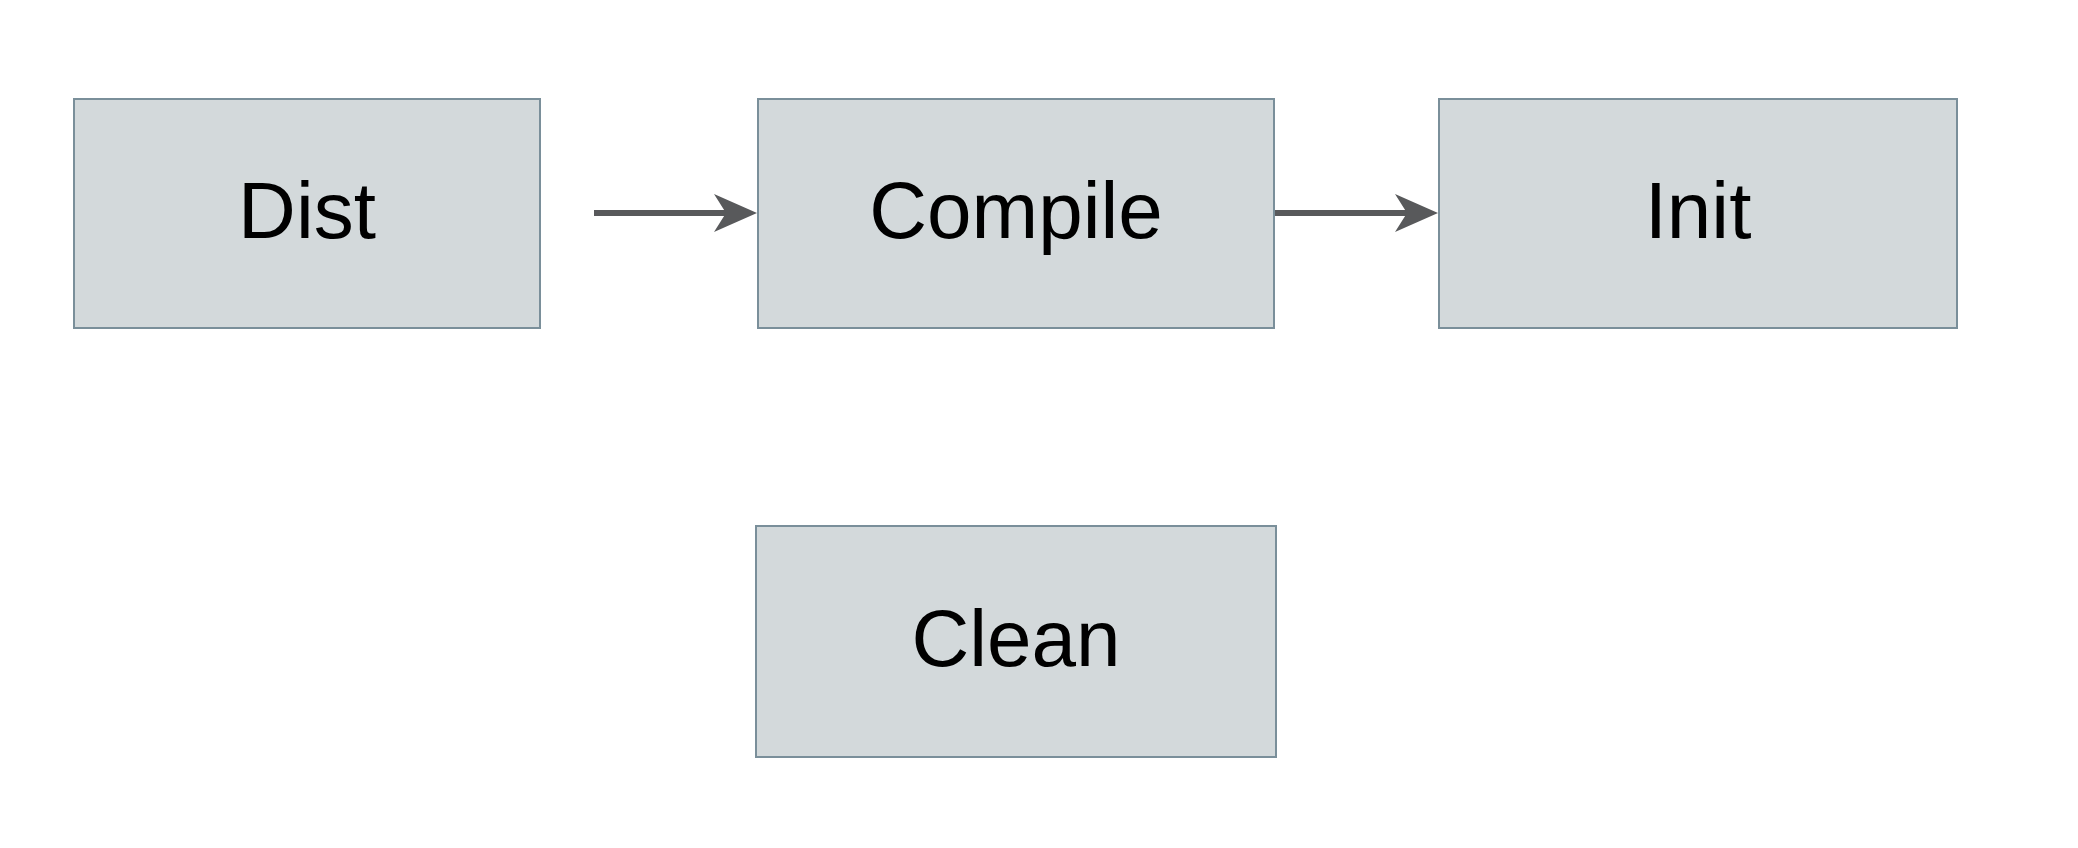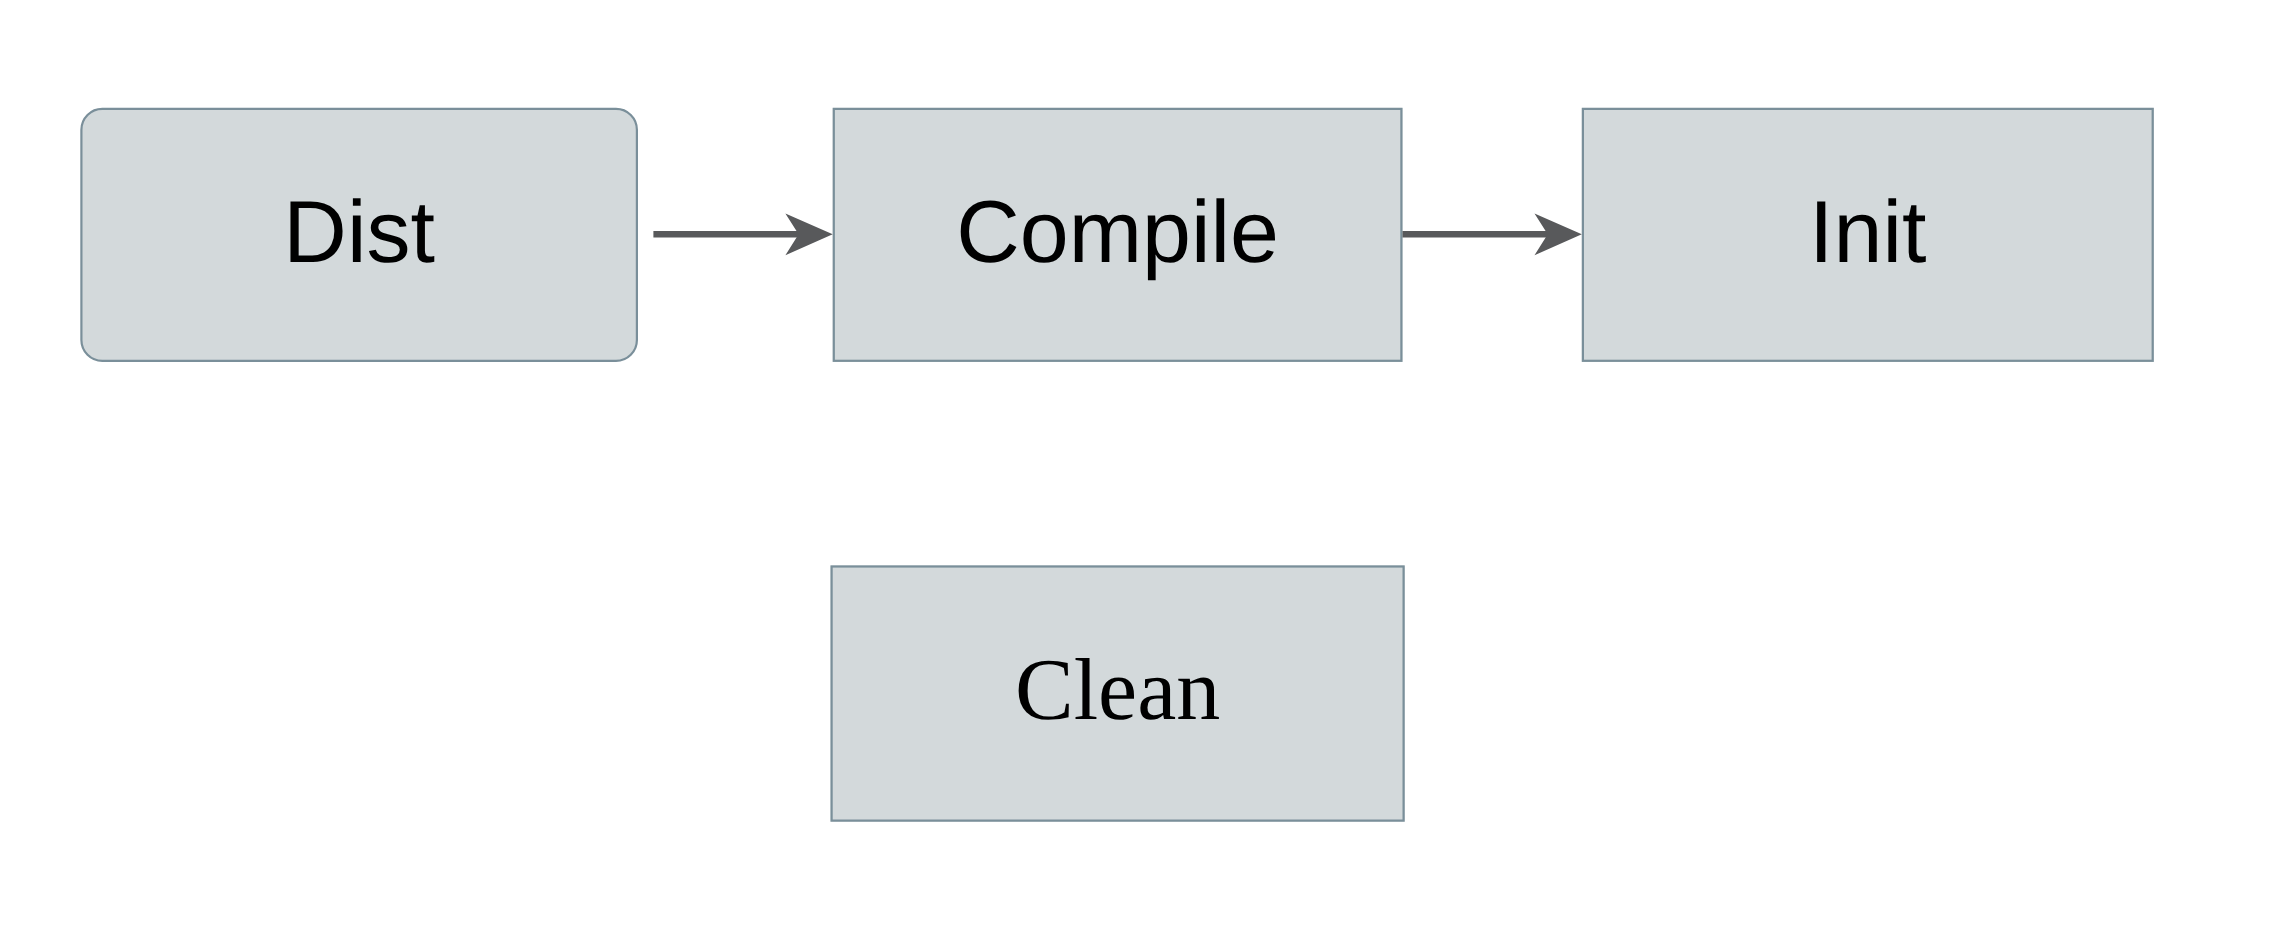--- a/index.html
+++ b/index.html
@@ -17,24 +17,24 @@
   }
   .node {
     position: absolute;
     box-sizing: border-box;
     background: var(--node-fill, #d3d9db);
     border: 2px solid var(--node-border, #7a8f9a);
     display: flex;
     align-items: center;
     justify-content: center;
   }
-  .node-dist    { left: 73px;   top: 98px;  width: 507px; height: 231px; border-radius: 20px; }
+  .node-dist    { left: 73px;   top: 98px;  width: 468px; height: 231px; }
   .node-compile { left: 757px;  top: 98px;  width: 518px; height: 231px; }
   .node-init    { left: 1438px; top: 98px;  width: 520px; height: 231px; }
-  .node-clean   { left: 755px;  top: 514px; width: 522px; height: 233px; font-family: Liberation Serif, serif; }
+  .node-clean   { left: 755px;  top: 525px; width: 522px; height: 233px; }
   .node-label {
     font-size: 80px;
     line-height: 1;
     color: var(--text, #000000);
     white-space: nowrap;
     padding-bottom: 6px;
   }
   .edges {
     position: absolute;
     left: 0;

